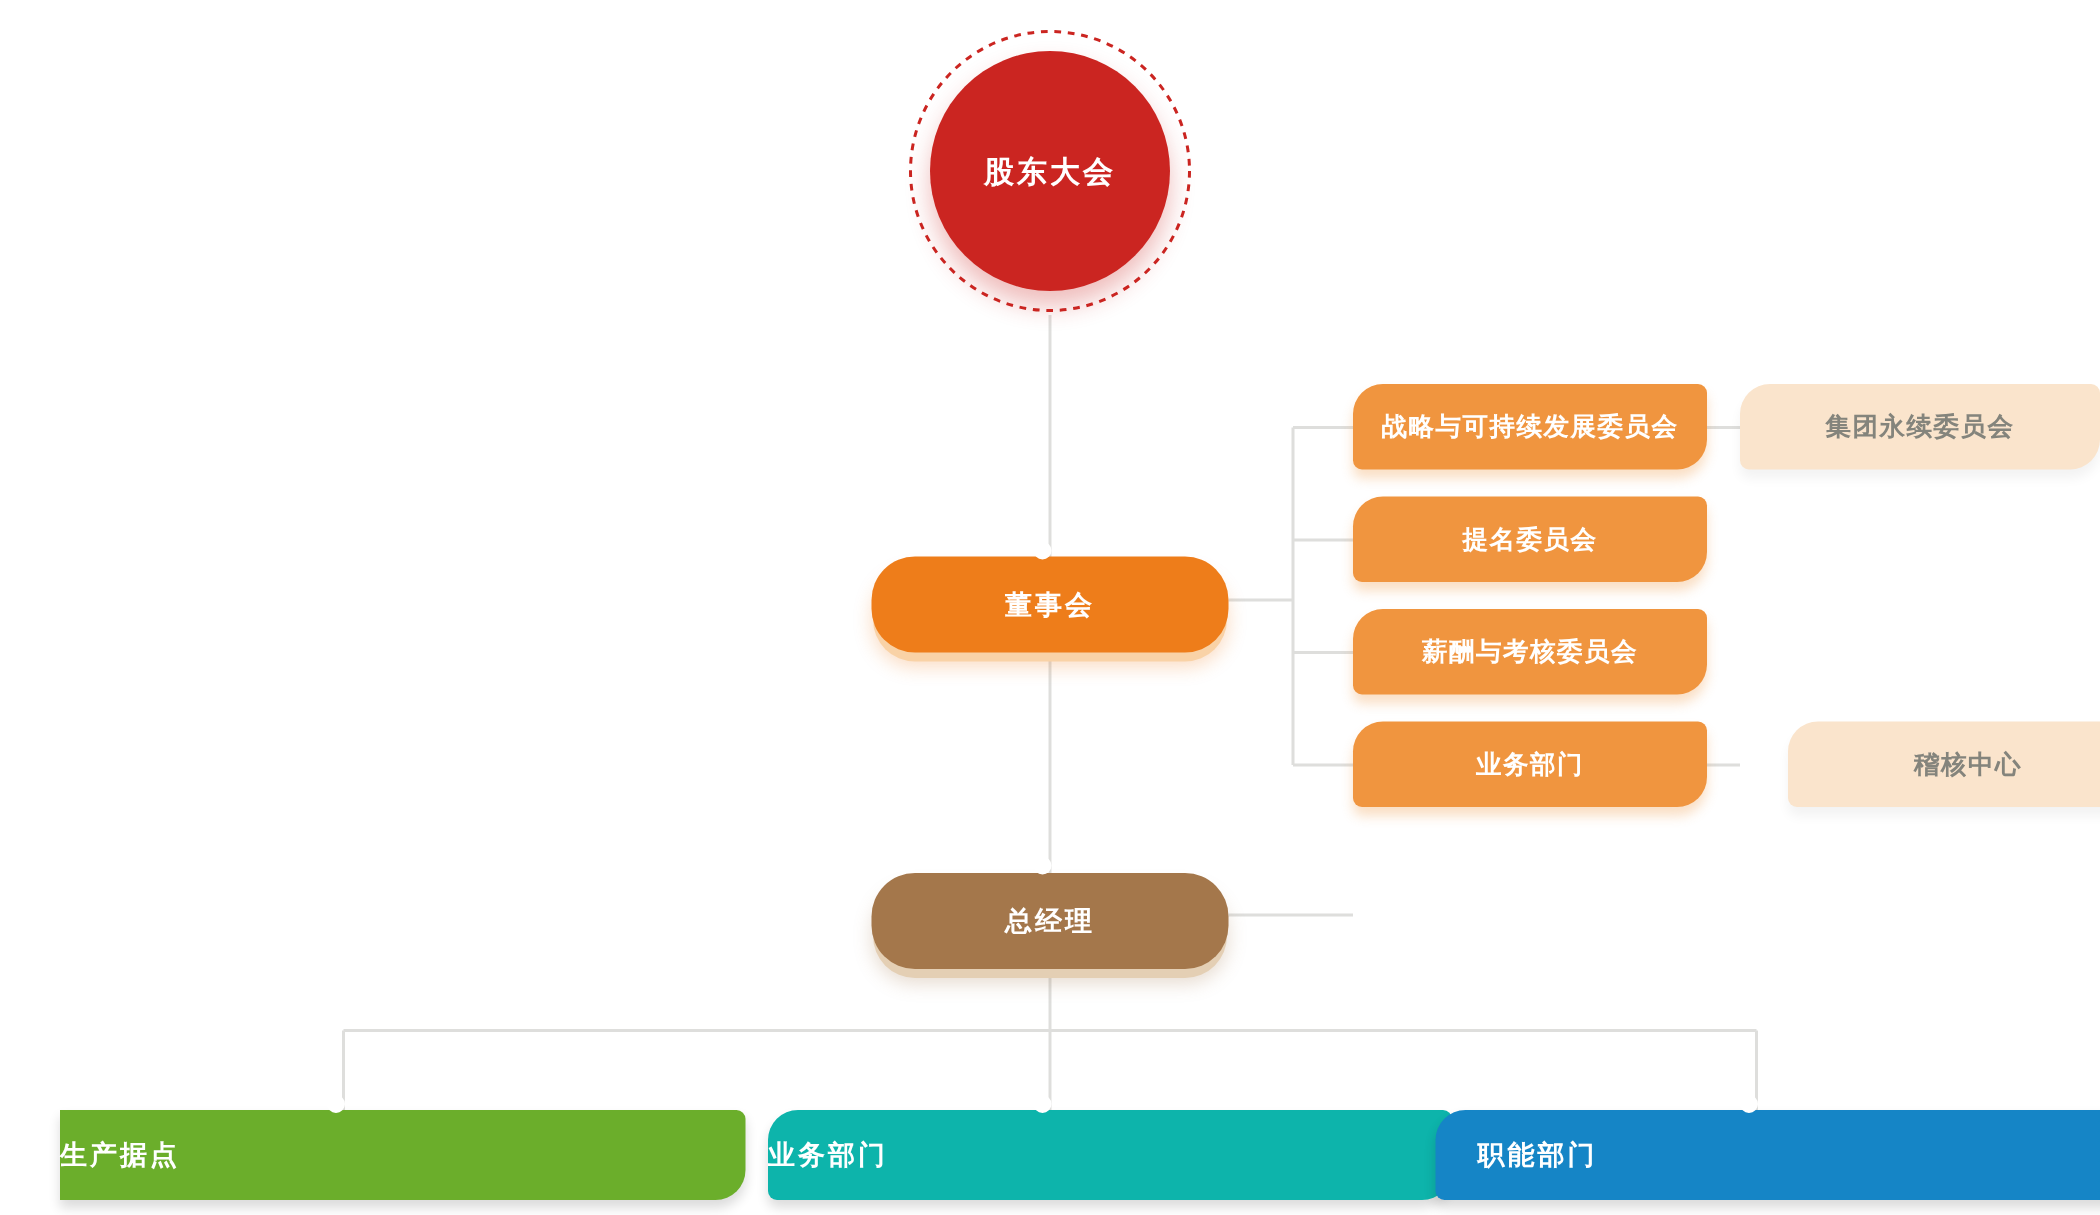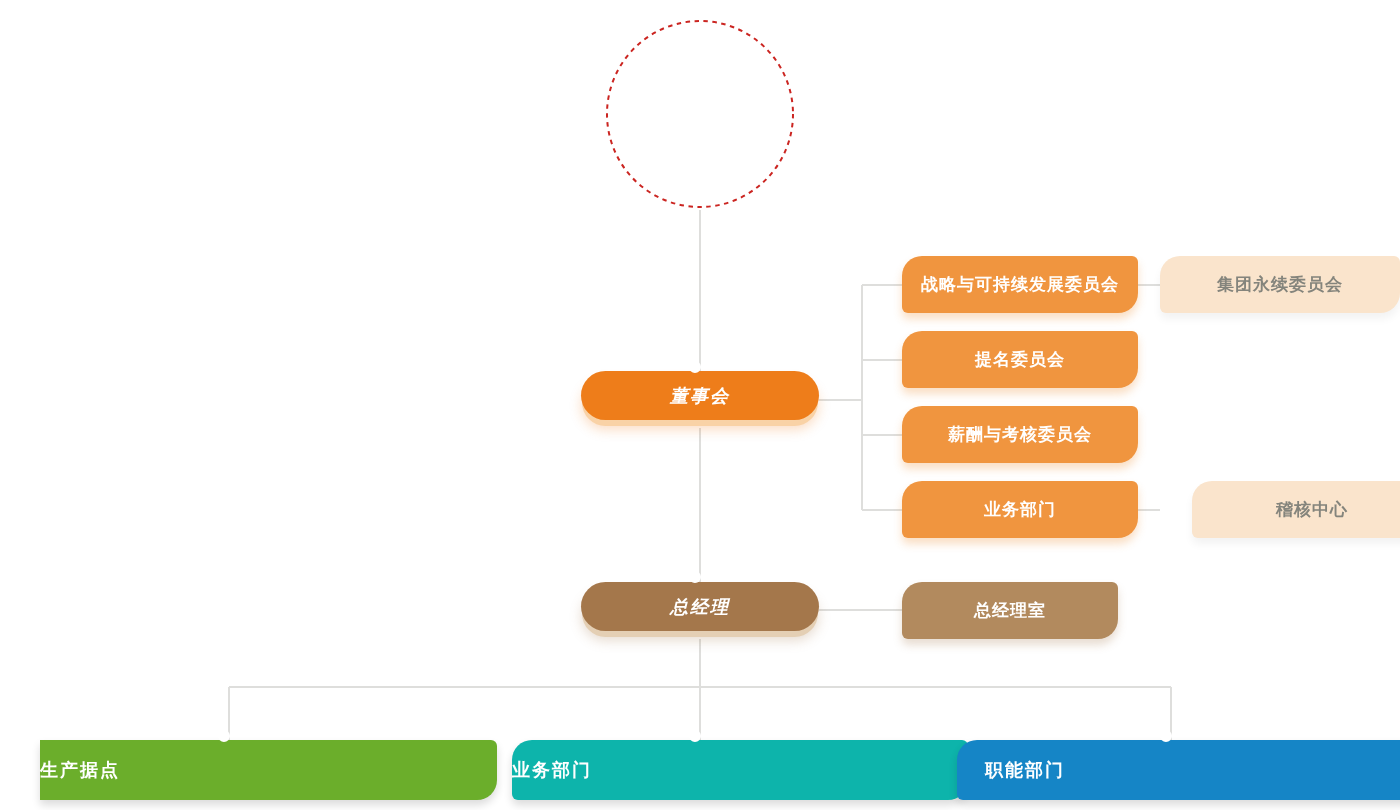--- a/index.html
+++ b/index.html
@@ -20,22 +20,22 @@
   
   .root-circle{
     position:absolute;left:620px;top:34px;width:160px;height:160px;border-radius:50%;
     background:var(--red);display:flex;align-items:center;justify-content:center;
     box-shadow:0 10px 16px rgba(203,37,33,.30);
   }
   .root-circle .node-label{font-size:20px;}
 
   
   .pill{
-    position:absolute;width:238px;height:49px;border-radius:29px;
-    display:flex;align-items:center;justify-content:center;font-style:italic;
+    position:absolute;width:238px;height:64px;border-radius:29px;
+    display:flex;align-items:center;justify-content:center;
   }
   .pill .node-label{font-size:18px;}
   .pill-board{left:581px;top:371px;background:var(--orange);
     box-shadow:0 7px 0 -1px #f9d2a6, 0 10px 12px rgba(238,125,26,.25);}
   .pill-gm{left:581px;top:582px;background:var(--brown);
     box-shadow:0 7px 0 -1px #e4cfb4, 0 10px 12px rgba(164,119,75,.25);}
 
   
   .box{
     position:absolute;height:57px;border-radius:20px 6px 20px 6px;
@@ -99,20 +99,23 @@
 
       <line x1="700" y1="639" x2="700" y2="687"></line>
       <line x1="229" y1="687" x2="1171" y2="687"></line>
       <line x1="229" y1="687" x2="229" y2="741"></line>
       <line x1="700" y1="687" x2="700" y2="741"></line>
       <line x1="1171" y1="687" x2="1171" y2="741"></line>
     </g>
     <circle cx="700" cy="114" r="93" fill="none" stroke="#CB2521" stroke-width="2" stroke-dasharray="4.5 4.5"></circle>
   </svg>
 
+  <div class="root-circle">
+    <span class="node-label">股东大会</span>
+  </div>
 
   <div class="pill pill-board">
     <span class="node-label">董事会</span>
   </div>
 
   <div class="box box-committee" style="top:256px;">
     <span class="node-label">战略与可持续发展委员会</span>
   </div>
   <div class="box box-committee" style="top:331px;">
     <span class="node-label">提名委员会</span>
@@ -127,23 +130,20 @@
   <div class="box box-beige" style="top:256px;">
     <span class="node-label">集团永续委员会</span>
   </div>
   <div class="box box-beige" style="top:481px;margin-left:32px;">
     <span class="node-label">稽核中心</span>
   </div>
 
   <div class="pill pill-gm">
     <span class="node-label">总经理</span>
   </div>
-  <div class="box box-gm-office">
-    <span class="node-label">总经理室</span>
-  </div>
 
   <div class="bar bar-production">
     <span class="node-label">生产据点</span>
   </div>
   <div class="bar bar-business">
     <span class="node-label">业务部门</span>
   </div>
   <div class="bar bar-functional">
     <span class="node-label">职能部门</span>
   </div>

